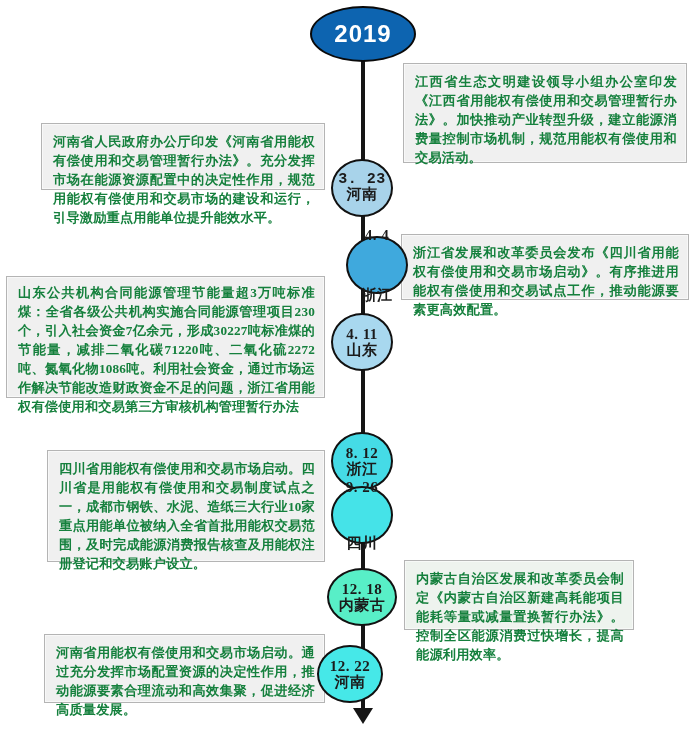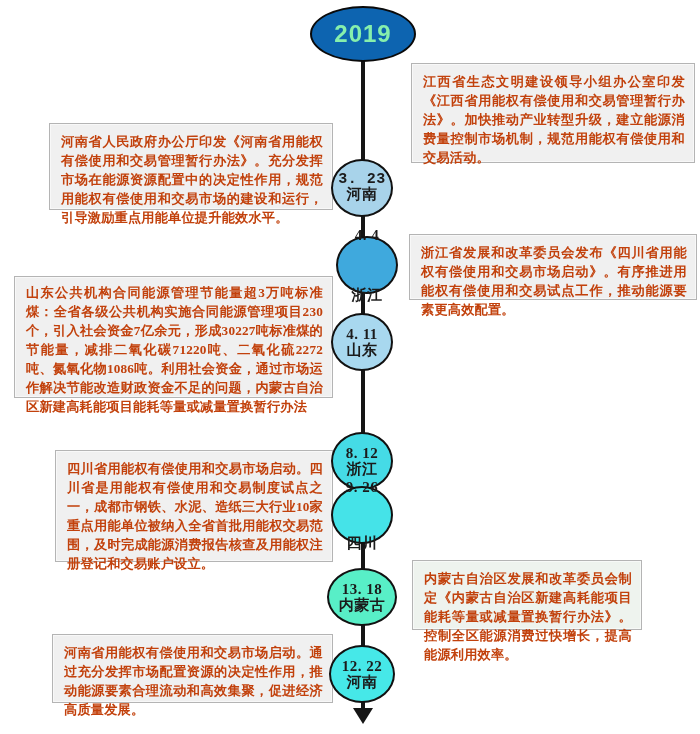--- a/index.html
+++ b/index.html
@@ -27,36 +27,35 @@
     display:flex;flex-direction:column;align-items:center;justify-content:center;
     box-sizing:border-box;
     color:#1b1b1b;text-align:center;line-height:1.08;
     font-weight:700;
   }
   .node .d{font-size:15px;letter-spacing:.5px;}
   .node .p{font-size:15px;letter-spacing:.5px;}
   .node-year{
     left:310px;top:6px;width:106px;height:56px;
     background:#0d64b0;border:2.5px solid #0a0a0a;
-    color:#86efac;font-family:"Liberation Sans","DejaVu Sans",sans-serif;
+    color:#ffffff;font-family:"Liberation Sans","DejaVu Sans",sans-serif;
     font-size:24px;font-weight:700;letter-spacing:1px;
   }
 
   
   .tbox{
     position:absolute;z-index:3;box-sizing:border-box;
     border:1px solid #b4b4b4;
     background:#f0f0f0;
     padding:8px 9px 7px 11px;
     font-size:13.2px;line-height:1.44;
-    color:#c2410c;font-weight:700;
+    color:#15803d;font-weight:700;
     text-align:justify;
     letter-spacing:.2px;
     box-shadow:0 0 0 1px rgba(255,255,255,.5) inset;
-    margin-left:8px;
   }
   .tbox.greenish{background:#eef3ee;}
 </style>
 </head>
 <body>
 
 <div id="canvas">
 
   <div class="spine"></div>
   <div class="arrowhead"></div>
@@ -64,64 +63,64 @@
   <div class="node node-year">
     <span>2019</span>
   </div>
 
 
   <div class="node" style="left:331px;top:159px;width:62px;height:58px;background:#a8d3ea;font-family:Liberation Mono, monospace;">
     <span class="d">3. 23</span>
     <span class="p">河南</span>
   </div>
 
-  <div class="node" style="left:336px;top:236px;width:62px;height:58px;background:#3fa9dd;gap:43px;">
+  <div class="node" style="left:346px;top:236px;width:62px;height:58px;background:#3fa9dd;gap:43px;">
     <span class="d">4. 4</span>
     <span class="p">浙江</span>
   </div>
 
   <div class="node" style="left:331px;top:313px;width:62px;height:58px;background:#a8d8ef;">
     <span class="d">4. 11</span>
     <span class="p">山东</span>
   </div>
 
   <div class="node" style="left:331px;top:432px;width:62px;height:58px;background:#45dbe6;text-align:right;">
     <span class="d">8. 12</span>
     <span class="p">浙江</span>
   </div>
 
   <div class="node" style="left:331px;top:486px;width:62px;height:58px;background:#45e3e8;gap:40px;">
     <span class="d">9. 26</span>
     <span class="p">四川</span>
   </div>
 
   <div class="node" style="left:327px;top:568px;width:70px;height:58px;background:#58efc7;">
-    <span class="d">13. 18</span>
+    <span class="d">12. 18</span>
     <span class="p">内蒙古</span>
   </div>
 
-  <div class="node" style="left:329px;top:645px;width:66px;height:58px;background:#46e8e8;">
+  <div class="node" style="left:317px;top:645px;width:66px;height:58px;background:#46e8e8;">
     <span class="d">12. 22</span>
     <span class="p">河南</span>
   </div>
 
   <div class="tbox" style="left:403px;top:63px;width:284px;height:100px;">
     <span>江西省生态文明建设领导小组办公室印发《江西省用能权有偿使用和交易管理暂行办法》。加快推动产业转型升级，建立能源消费量控制市场机制，规范用能权有偿使用和交易活动。</span>
   </div>
 
-  <div class="tbox" style="left:41px;top:123px;width:284px;height:87px;">
+  <div class="tbox" style="left:41px;top:123px;width:284px;height:67px;">
     <span>河南省人民政府办公厅印发《河南省用能权有偿使用和交易管理暂行办法》。充分发挥市场在能源资源配置中的决定性作用，规范用能权有偿使用和交易市场的建设和运行，引导激励重点用能单位提升能效水平。</span>
   </div>
 
   <div class="tbox" style="left:401px;top:234px;width:288px;height:66px;">
     <span>浙江省发展和改革委员会发布《四川省用能权有偿使用和交易市场启动》。有序推进用能权有偿使用和交易试点工作，推动能源要素更高效配置。</span>
   </div>
 
   <div class="tbox" style="left:6px;top:276px;width:319px;height:122px;padding-top:6px;">
-    <span>山东公共机构合同能源管理节能量超3万吨标准煤：全省各级公共机构实施合同能源管理项目230个，引入社会资金7亿余元，形成30227吨标准煤的节能量，减排二氧化碳71220吨、二氧化硫2272吨、氮氧化物1086吨。利用社会资金，通过市场运作解决节能改造财政资金不足的问题，内蒙古自治区新建高耗能项目能耗等量或减量置换暂行办法</span>
+    <span>山东公共机构合同能源管理节能量超3万吨标准煤：全省各级公共机构实施合同能源管理项目230个，引入社会资金7亿余元，形成30227吨标准煤的节能量，减排二氧化碳71220吨、二氧化硫2272吨、氮氧化物1086吨。利用社会资金，通过市场运作解决节能改造财政资金不足的问题，浙江省用能权有偿使用和交易第三方审核机构管理暂行办法</span>
   </div>
 
 
   <div class="tbox" style="left:47px;top:450px;width:278px;height:112px;">
     <span>四川省用能权有偿使用和交易市场启动。四川省是用能权有偿使用和交易制度试点之一，成都市钢铁、水泥、造纸三大行业10家重点用能单位被纳入全省首批用能权交易范围，及时完成能源消费报告核查及用能权注册登记和交易账户设立。</span>
   </div>
 
   <div class="tbox greenish" style="left:404px;top:560px;width:230px;height:70px;">
     <span>内蒙古自治区发展和改革委员会制定《内蒙古自治区新建高耗能项目能耗等量或减量置换暂行办法》。控制全区能源消费过快增长，提高能源利用效率。</span>
   </div>

